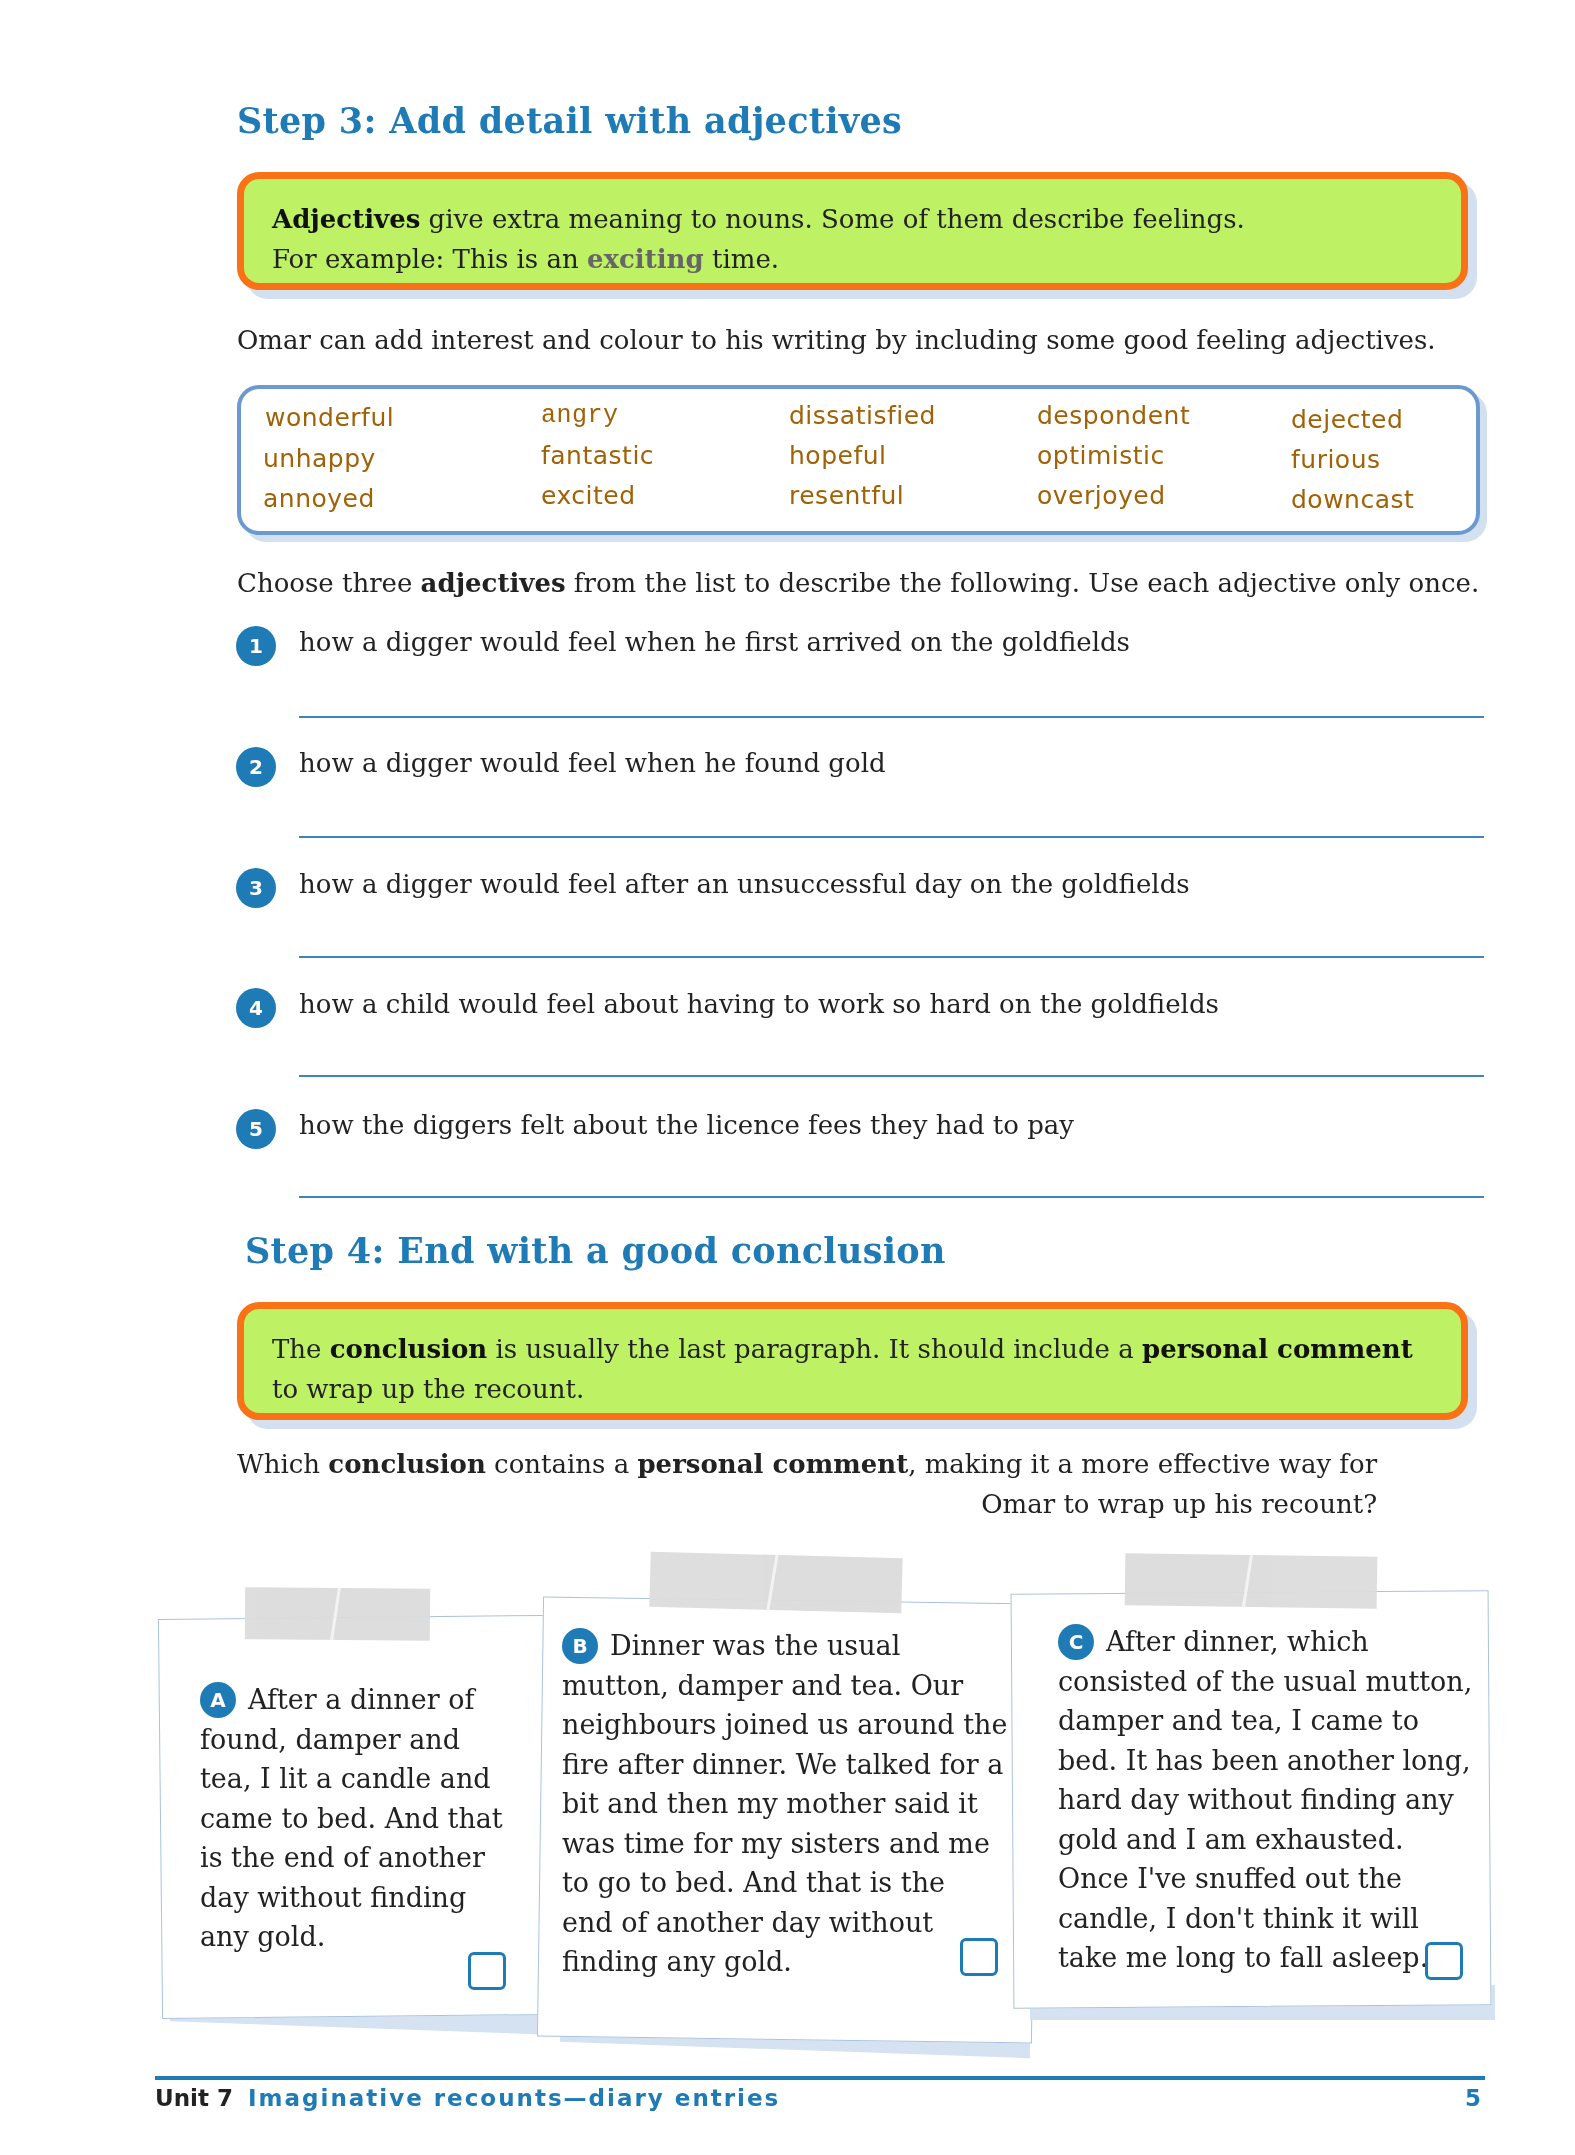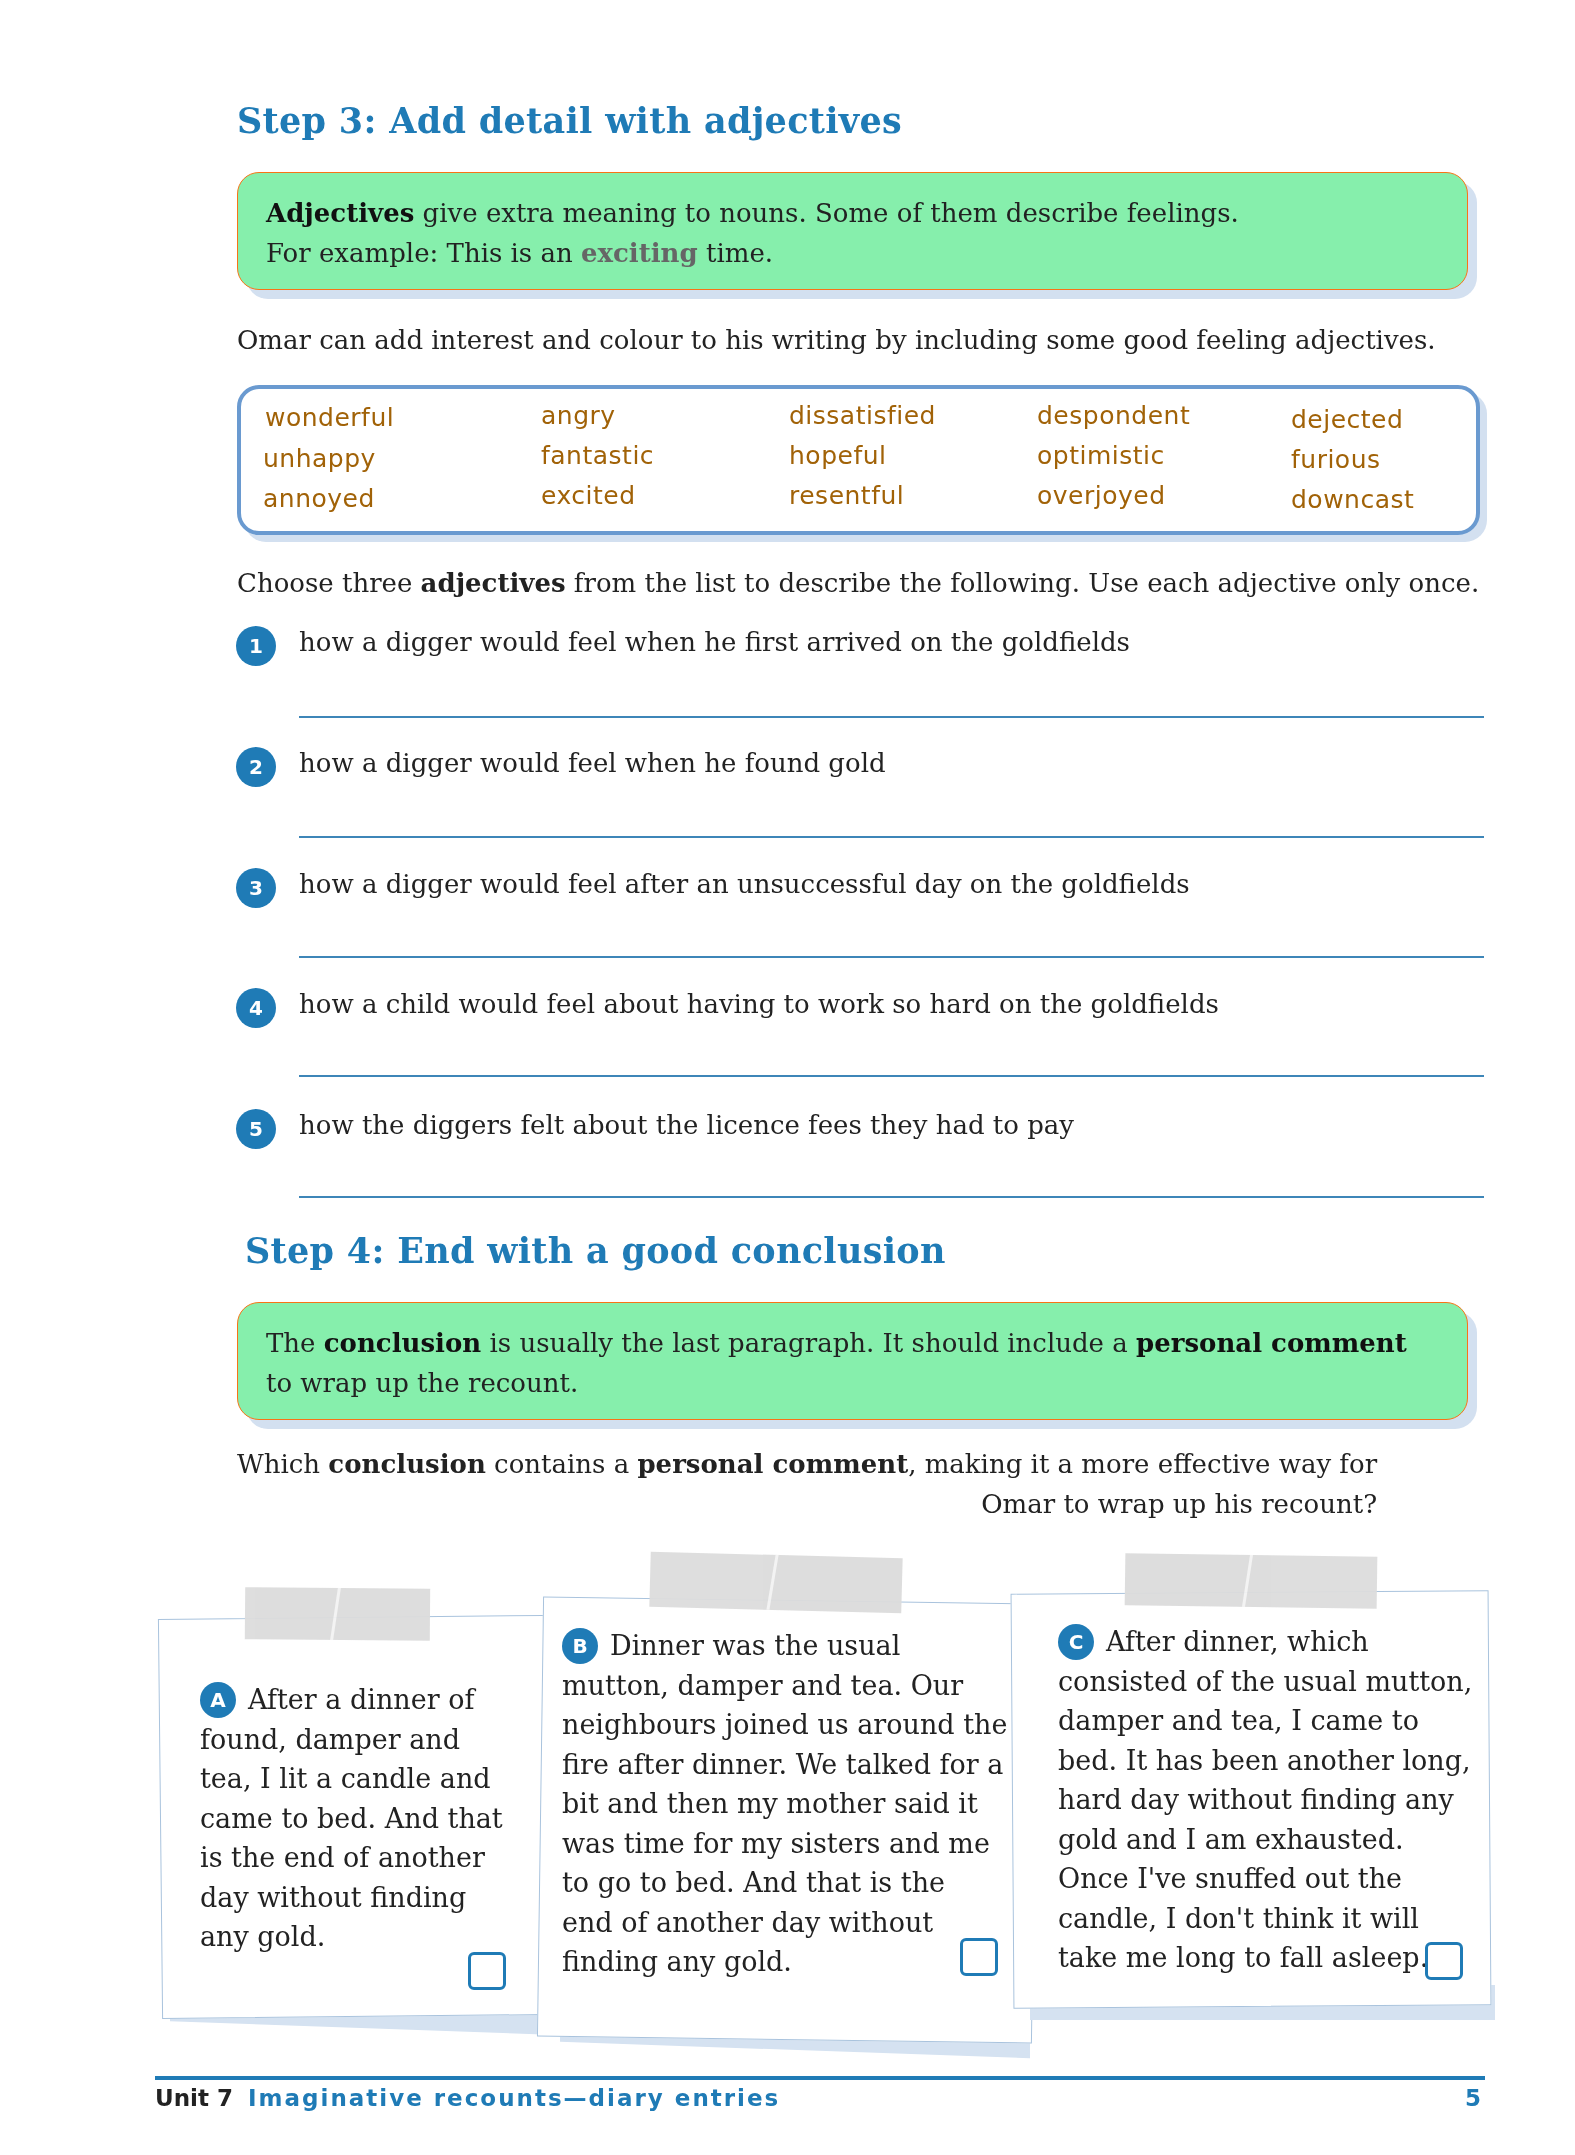--- a/index.html
+++ b/index.html
@@ -1,20 +1,20 @@
 <!DOCTYPE html>
 <html><head>
 <meta charset="utf-8">
 <style>
   html, body { margin:0; padding:0; background:#ffffff; }
   body { width:1575px; height:2155px; position:relative; overflow:hidden;
          font-family:"DejaVu Serif", serif; color:#222; }
   .abs { position:absolute;text-align:right; }
   .heading { color:#1f7bb6; font-family:"DejaVu Serif", serif; font-weight:bold; font-size:35px; letter-spacing:0.3px; }
-  .infobox { position:absolute; background:#86efac; border:1px solid #f97316; border-radius:22px;
+  .infobox { position:absolute; background:#bef264; border:7px solid #f97316; border-radius:22px;
              box-shadow:9px 9px 0 #d3e0f0; box-sizing:border-box; }
   .infobox p { margin:0; font-size:26px; line-height:40px; color:#222; }
   .infobox b { color:#111; }
   .infobox .muted { color:#666; }
   .body-text { font-size:26px; line-height:40px; color:#222; }
   .wordbox { position:absolute; left:237px; top:385px; width:1243px; height:150px; border:4px solid #6a9ad0;
              border-radius:22px; box-shadow:7px 7px 0 #d3e0f0; box-sizing:border-box; background:#fff; }
   .word { position:absolute; font-family:"DejaVu Sans", sans-serif; font-size:25px; color:#a16207; letter-spacing:0.5px;text-align:right; }
   .badge { position:absolute; width:40px; height:40px; border-radius:50%; background:#1f7bb6; color:#fff;
            font-family:"DejaVu Sans", sans-serif; font-weight:bold; font-size:20px; text-align:center; line-height:40px; }
@@ -41,21 +41,21 @@
   <p><b>Adjectives</b><span> give extra meaning to nouns. Some of them describe feelings.</span></p>
   <p><span>For example: This is an </span><b class="muted">exciting</b><span> time.</span></p>
 </div>
 
 <div class="abs body-text" style="left:237px; top:320px;">Omar can add interest and colour to his writing by including some good feeling adjectives.</div>
 
 <div class="wordbox">
   <span class="word" style="left:24px; top:14px;">wonderful</span>
   <span class="word" style="left:22px; top:55px;">unhappy</span>
   <span class="word" style="left:22px; top:95px;">annoyed</span>
-  <span class="word" style="left:300px; top:12px;">angry</span>
+  <span class="word" style="left:300px; top:12px;font-family:Liberation Mono, monospace;">angry</span>
   <span class="word" style="left:300px; top:52px;">fantastic</span>
   <span class="word" style="left:300px; top:92px;">excited</span>
   <span class="word" style="left:548px; top:12px;">dissatisfied</span>
   <span class="word" style="left:548px; top:52px;">hopeful</span>
   <span class="word" style="left:548px; top:92px;">resentful</span>
   <span class="word" style="left:796px; top:12px;">despondent</span>
   <span class="word" style="left:796px; top:52px;">optimistic</span>
   <span class="word" style="left:796px; top:92px;">overjoyed</span>
   <span class="word" style="left:1050px; top:16px;">dejected</span>
   <span class="word" style="left:1050px; top:56px;">furious</span>

